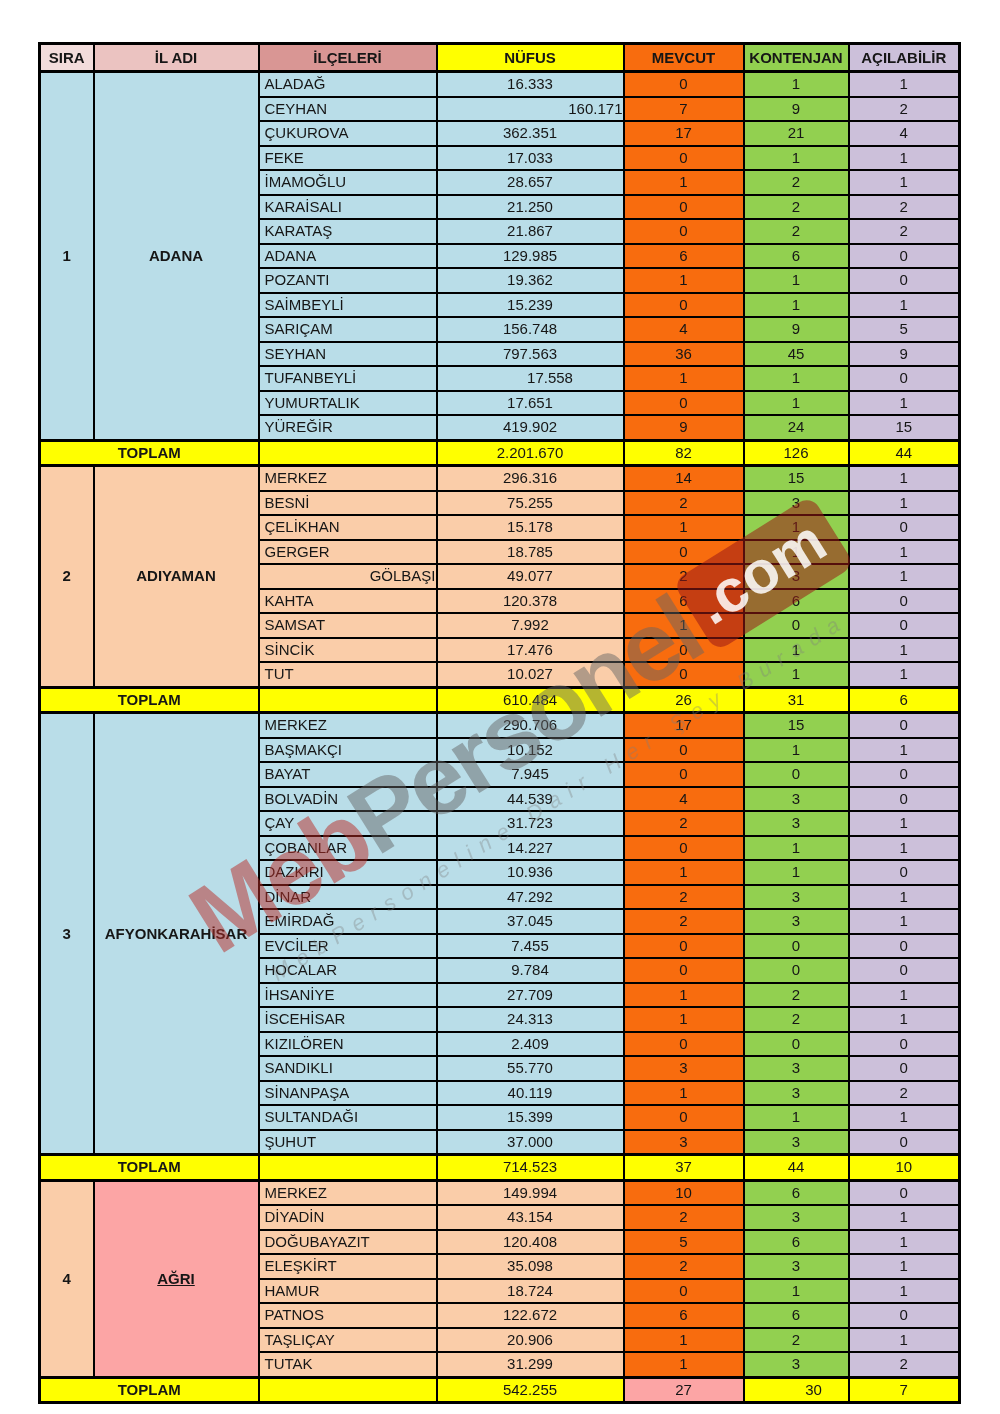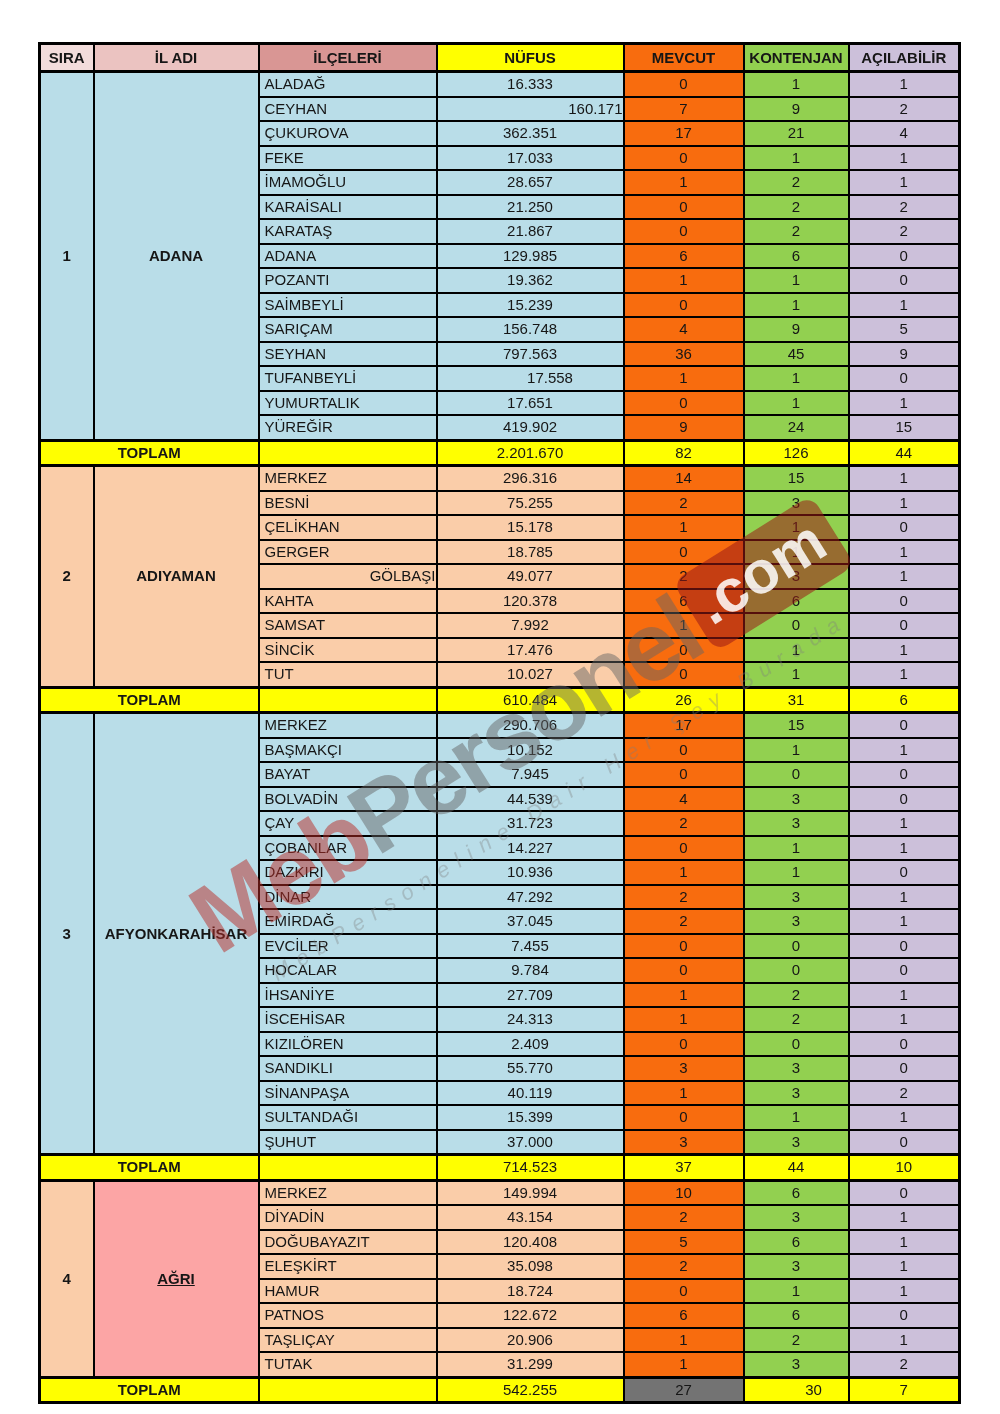--- a/index.html
+++ b/index.html
@@ -462,21 +462,21 @@
           <td class="ilce" style="background: rgb(250, 205, 169);">TUTAK</td>
           <td class="num" style="background: rgb(250, 205, 169);">31.299</td>
           <td class="num" style="background: rgb(248, 108, 14);">1</td>
           <td class="num" style="background: rgb(146, 208, 80);">3</td>
           <td class="num" style="background: rgb(204, 192, 218);">2</td>
         </tr>
         <tr class="toplam">
           <td class="label" colspan="2" style="background: rgb(255, 255, 0);">TOPLAM</td>
           <td class="ilce" style="background: rgb(255, 255, 0);"></td>
           <td class="num" style="background: rgb(255, 255, 0);">542.255</td>
-          <td class="num" style="background: #737373;">27</td>
+          <td class="num" style="background: #fca5a5;">27</td>
           <td class="num" style="background: rgb(255, 255, 0); padding-left: 35px;">30</td>
           <td class="num" style="background: rgb(255, 255, 0);">7</td>
         </tr>
       </tbody>
   </table>
 
   <div class="watermark">
     <div class="wm-main">
       <span class="wm-meb">Meb</span><span class="wm-personel">Personel</span><span class="wm-com">.com</span>
     </div>

